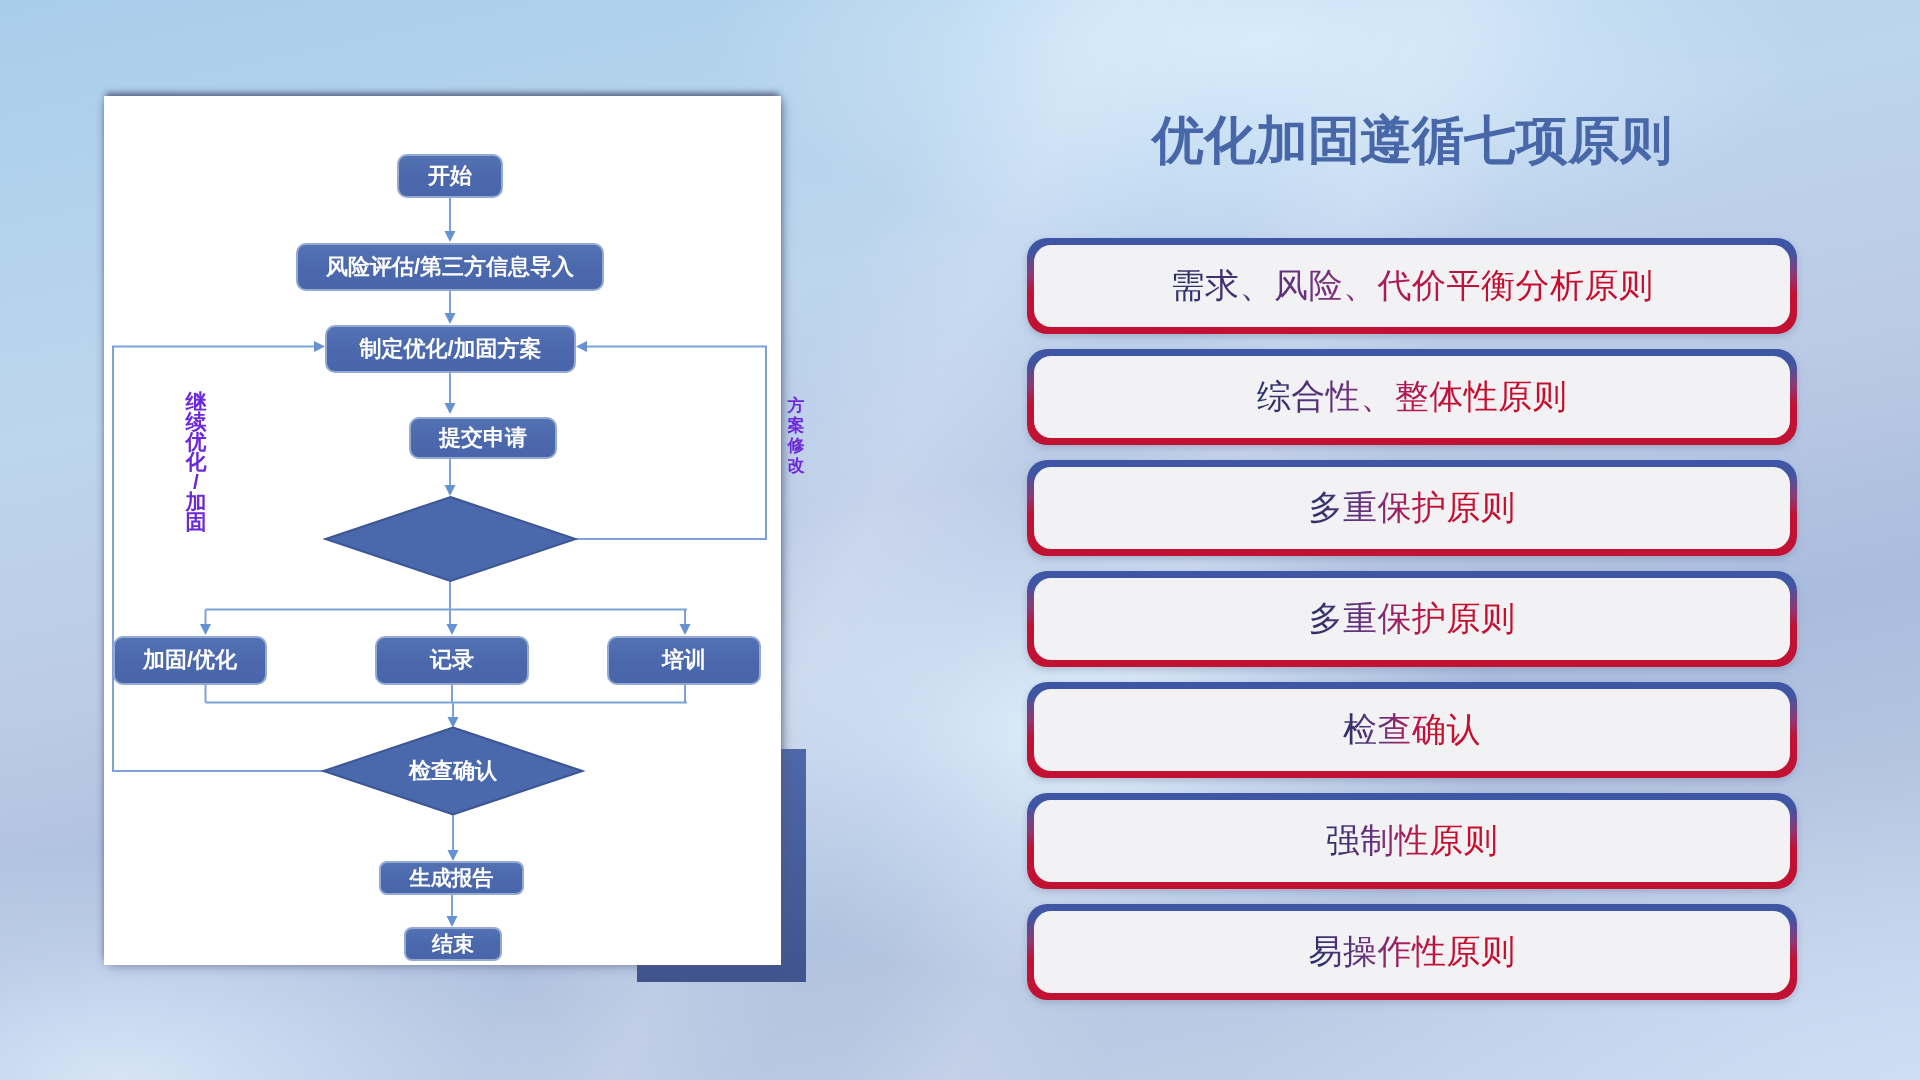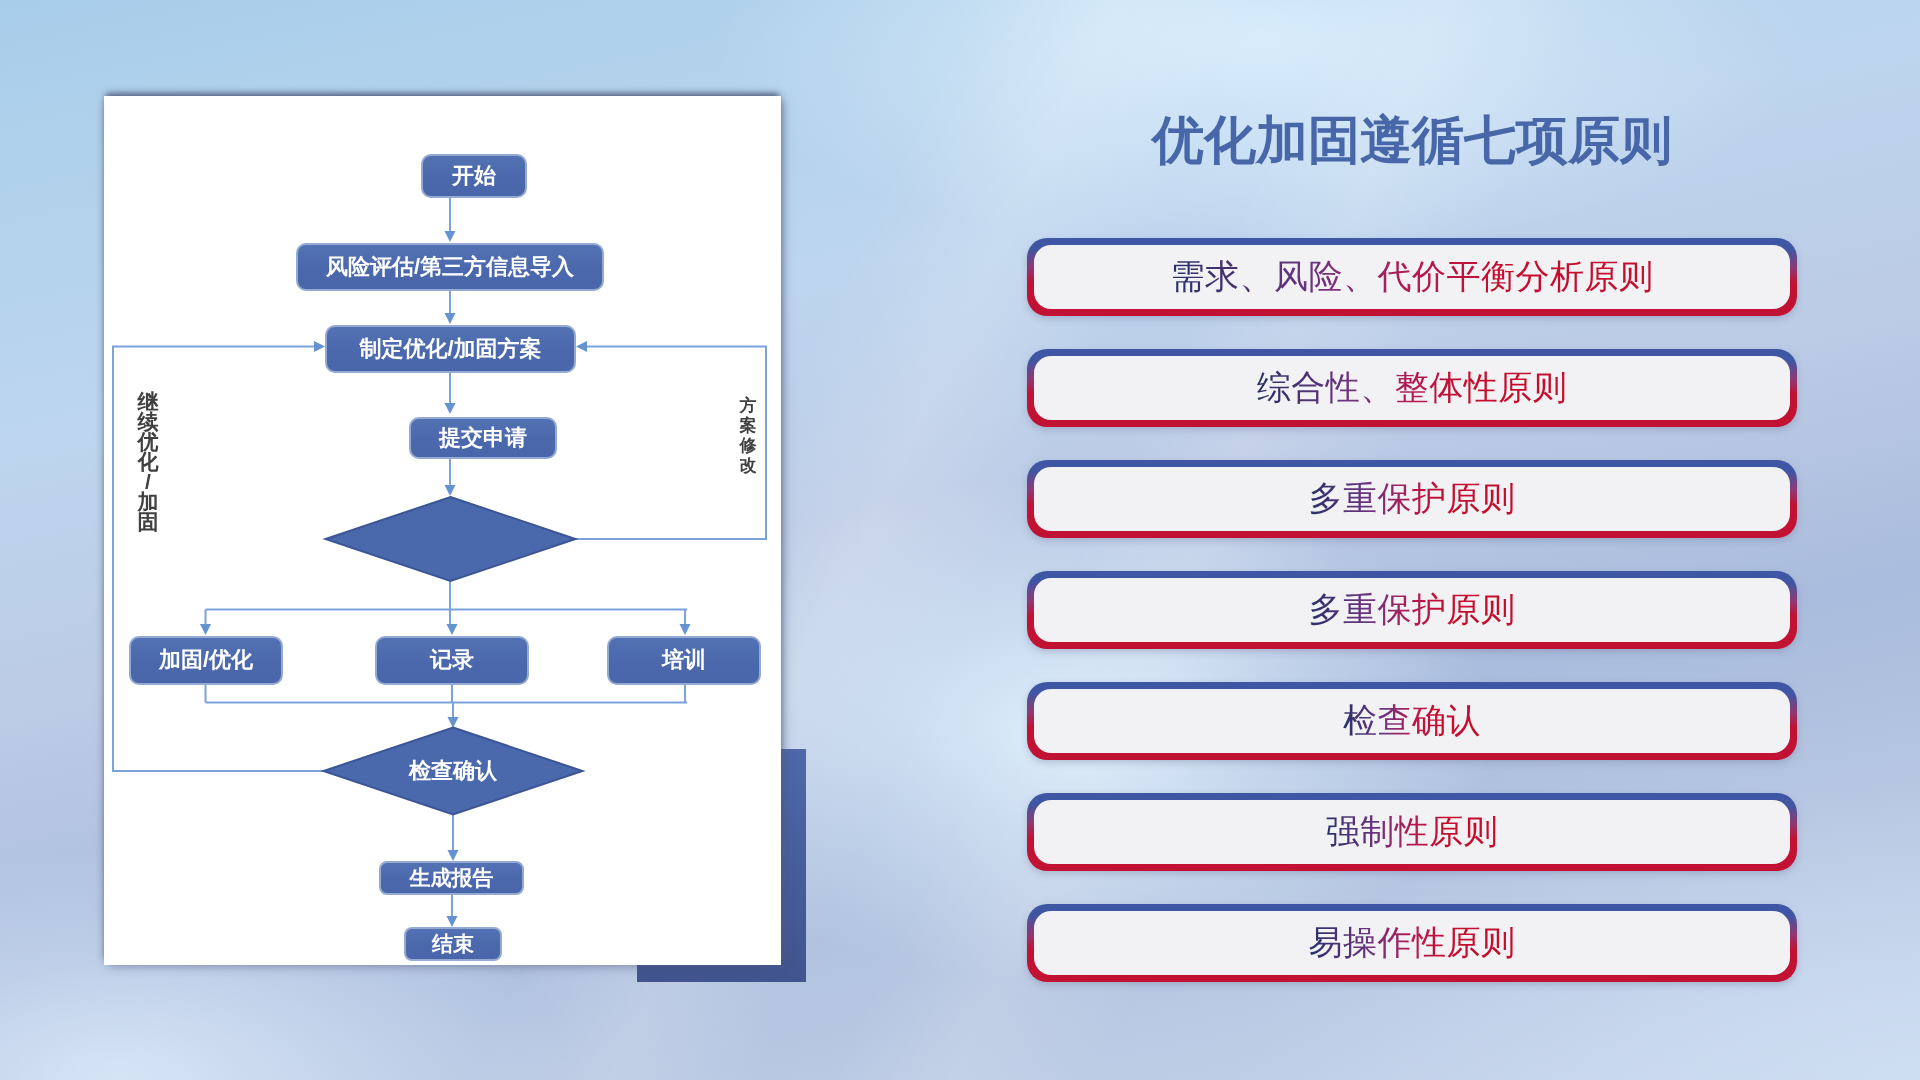--- a/index.html
+++ b/index.html
@@ -35,30 +35,30 @@
     color:#fff;font-weight:600;text-align:center;line-height:1.1;
     box-sizing:border-box;
   }
   .rect{
     background:linear-gradient(180deg,#5372b4 0%,#4a68ab 55%,#4866a9 100%);
     border:2px solid #95aad2;border-radius:10px;
   }
   .small{border-radius:8px;}
   .vlabel{
     position:absolute;width:22px;line-break:anywhere;word-break:break-all;text-align:center;
-    color:#404040;font-weight:600;line-height:20px;
+    color:#6d28d9;font-weight:600;line-height:20px;margin-left:48px;
   }
   
   .title{
     position:absolute;left:1027px;top:105px;width:770px;height:70px;
     font-size:52px;line-height:70px;font-weight:700;text-align:center;
     color:#4767a8;letter-spacing:0;
   }
   .pill{
-    position:absolute;left:1027px;width:770px;height:78px;
+    position:absolute;left:1027px;width:770px;height:96px;
     border-radius:20px;box-sizing:border-box;padding:7px;
     background:linear-gradient(180deg,#3e56a4 14%,#8c3a76 38%,#c11233 58%);
     box-shadow:0 3px 7px rgba(110,120,155,.35);
   }
   .pill-inner{
     width:100%;height:100%;border-radius:17px;background:#f2f2f4;
     display:flex;align-items:center;justify-content:center;box-sizing:border-box;
   }
   .pill-text{
     font-size:34px;font-weight:500;letter-spacing:0.5px;
@@ -113,33 +113,33 @@
       <path d="M472,250.5 l11,-5.5 v11 z"></path>
       <path d="M221,250.5 l-11,-5.5 v11 z"></path>
     </g>
 
     <g stroke="#3c5695" stroke-width="2" fill="#4a68ac">
       <polygon points="346.5,401 471.5,443 346.5,485 221.5,443"></polygon>
       <polygon points="349,631.5 478.5,675 349,718.5 219.5,675"></polygon>
     </g>
   </svg>
 
-  <div class="node rect" style="left:293px;top:58px;width:106px;height:44px;font-size:22px;margin-left:24px;">
+  <div class="node rect" style="left:293px;top:58px;width:106px;height:44px;font-size:22px;">
     <span>开始</span>
   </div>
   <div class="node rect" style="left:221px;top:229px;width:251px;height:48px;font-size:22px;">
     <span>制定优化/加固方案</span>
   </div>
   <div class="node rect" style="left:192px;top:147px;width:308px;height:48px;font-size:22px;">
     <span>风险评估/第三方信息导入</span>
   </div>
   <div class="node rect" style="left:273px;top:321px;width:148px;height:42px;font-size:22px;margin-left:32px;">
     <span>提交申请</span>
   </div>
-  <div class="node rect" style="left:25px;top:540px;width:154px;height:49px;font-size:22px;">
+  <div class="node rect" style="left:9px;top:540px;width:154px;height:49px;font-size:22px;">
     <span>加固/优化</span>
   </div>
   <div class="node rect" style="left:271px;top:540px;width:154px;height:49px;font-size:22px;">
     <span>记录</span>
   </div>
   <div class="node rect" style="left:503px;top:540px;width:154px;height:49px;font-size:22px;">
     <span>培训</span>
   </div>
   <div class="node" style="left:219.5px;top:631.5px;width:259px;height:87px;font-size:22px;">
     <span>检查确认</span>

